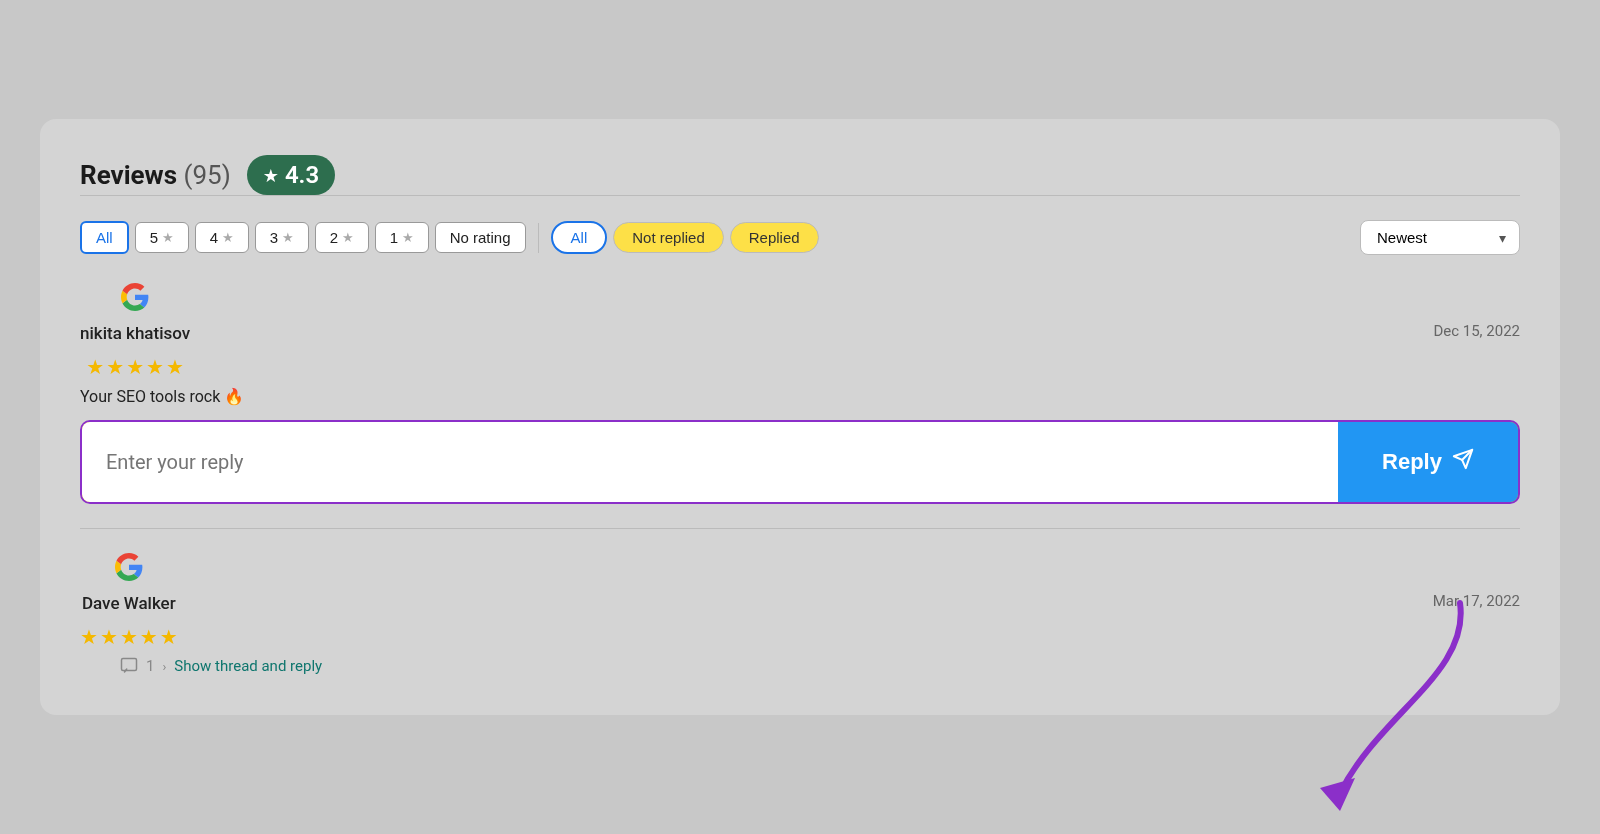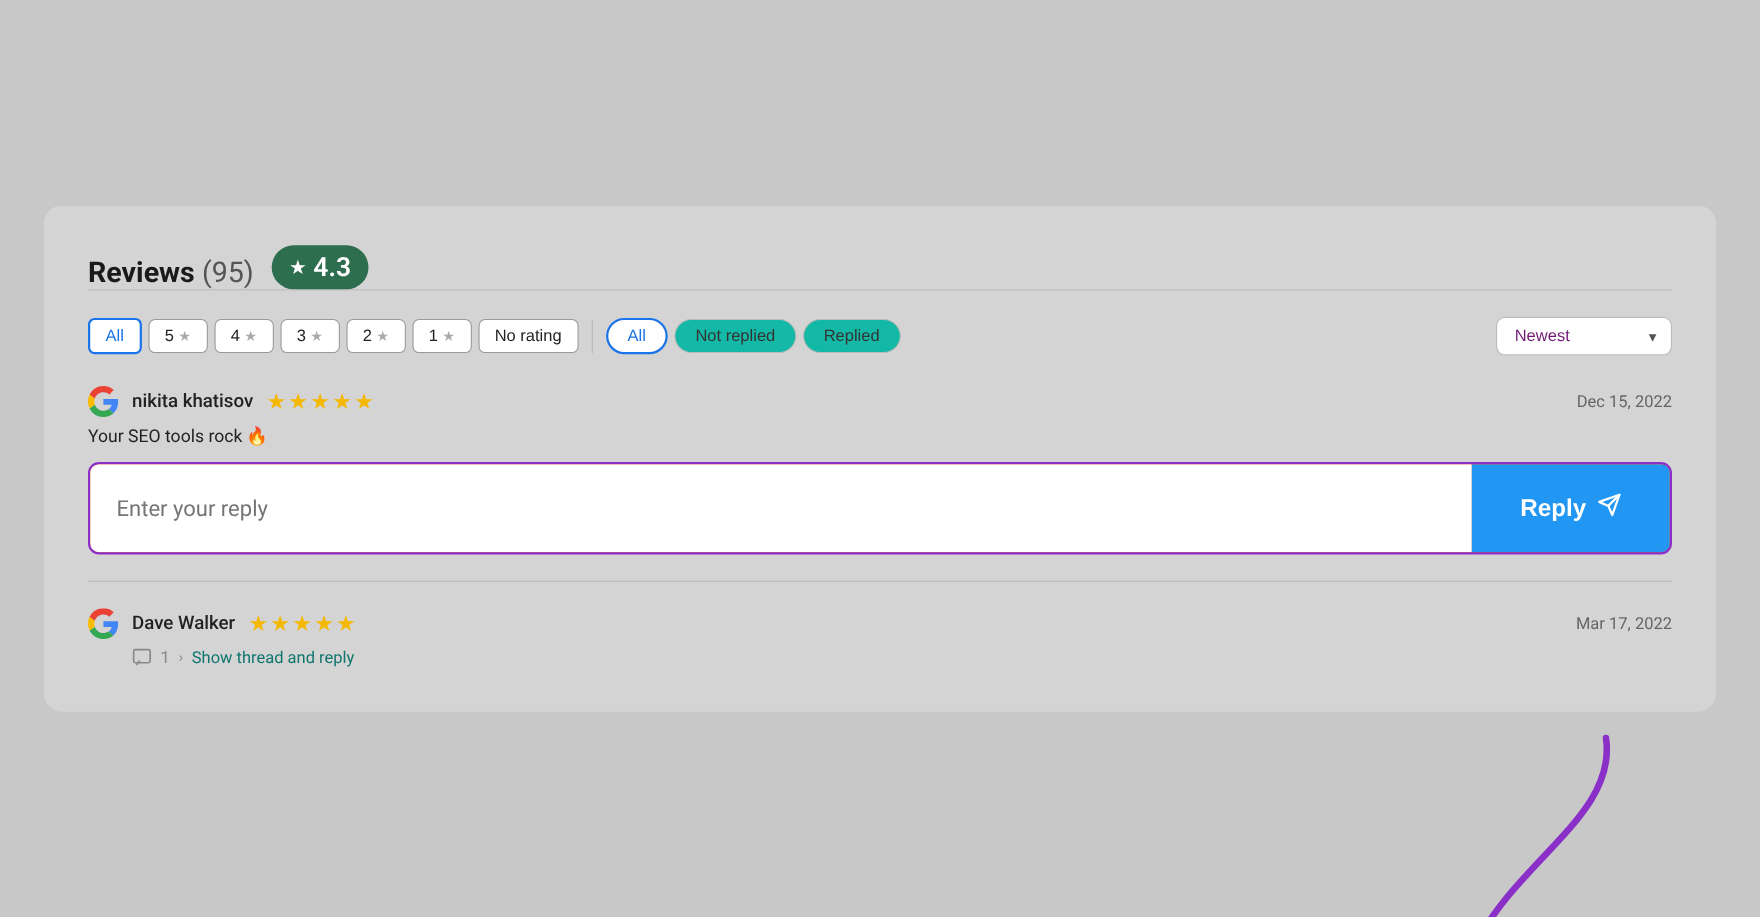--- a/index.html
+++ b/index.html
@@ -19,21 +19,21 @@
       background: #d4d4d4;
       border-radius: 16px;
       width: 1520px;
       padding: 36px 40px 40px 40px;
       position: relative;
     }
 
     
     .header {
       display: flex;
-      align-items: flex-end;
+      align-items: center;
       gap: 16px;
     }
 
     .reviews-title {
       font-size: 26px;
       font-weight: 700;
       color: #1a1a1a;
     }
 
     .reviews-count {
@@ -106,21 +106,21 @@
     .filter-divider {
       width: 1px;
       height: 30px;
       background: #bbb;
       margin: 0 6px;
     }
 
     .filter-btn-plain {
       border: 1.5px solid #bbb;
       border-radius: 20px;
-      background: #14b8a6;
+      background: #fde047;
       padding: 6px 18px;
       font-size: 15px;
       cursor: pointer;
       color: #333;
       white-space: nowrap;
     }
 
     .filter-btn-plain.active {
       border: 2px solid #1a73e8;
       background: white;
@@ -132,21 +132,21 @@
       position: relative;
     }
 
     .sort-select {
       border: 1.5px solid #bbb;
       border-radius: 8px;
       background: white;
       padding: 8px 44px 8px 16px;
       font-size: 15px;
       cursor: pointer;
-      color: #701a75;
+      color: #000000;
       appearance: none;
       -webkit-appearance: none;
       min-width: 160px;
     }
 
     .sort-chevron {
       position: absolute;
       right: 14px;
       top: 50%;
       transform: translateY(-50%);
@@ -165,20 +165,21 @@
       display: flex;
       align-items: center;
       justify-content: space-between;
       margin-bottom: 8px;
     }
 
     .reviewer-info {
       display: flex;
       align-items: center;
       gap: 12px;
+      flex-direction: column;
     }
 
     .google-icon {
       width: 28px;
       height: 28px;
     }
 
     .reviewer-name {
       font-size: 17px;
       font-weight: 500;
@@ -205,21 +206,21 @@
       color: #222;
       margin-bottom: 14px;
     }
 
     
     .reply-area {
       display: flex;
       align-items: stretch;
       border: 2.5px solid #8b2fc9;
       border-radius: 10px;
-      background: #f97316;
+      background: #eab308;
       overflow: hidden;
       margin-bottom: 0;
       position: relative;
     }
 
     .reply-input {
       flex: 1;
       border: none;
       outline: none;
       font-size: 20px;

